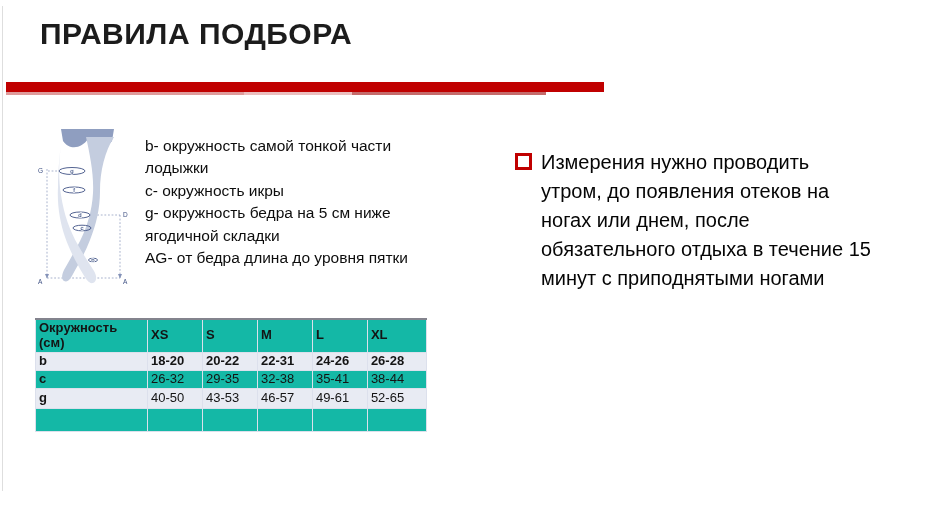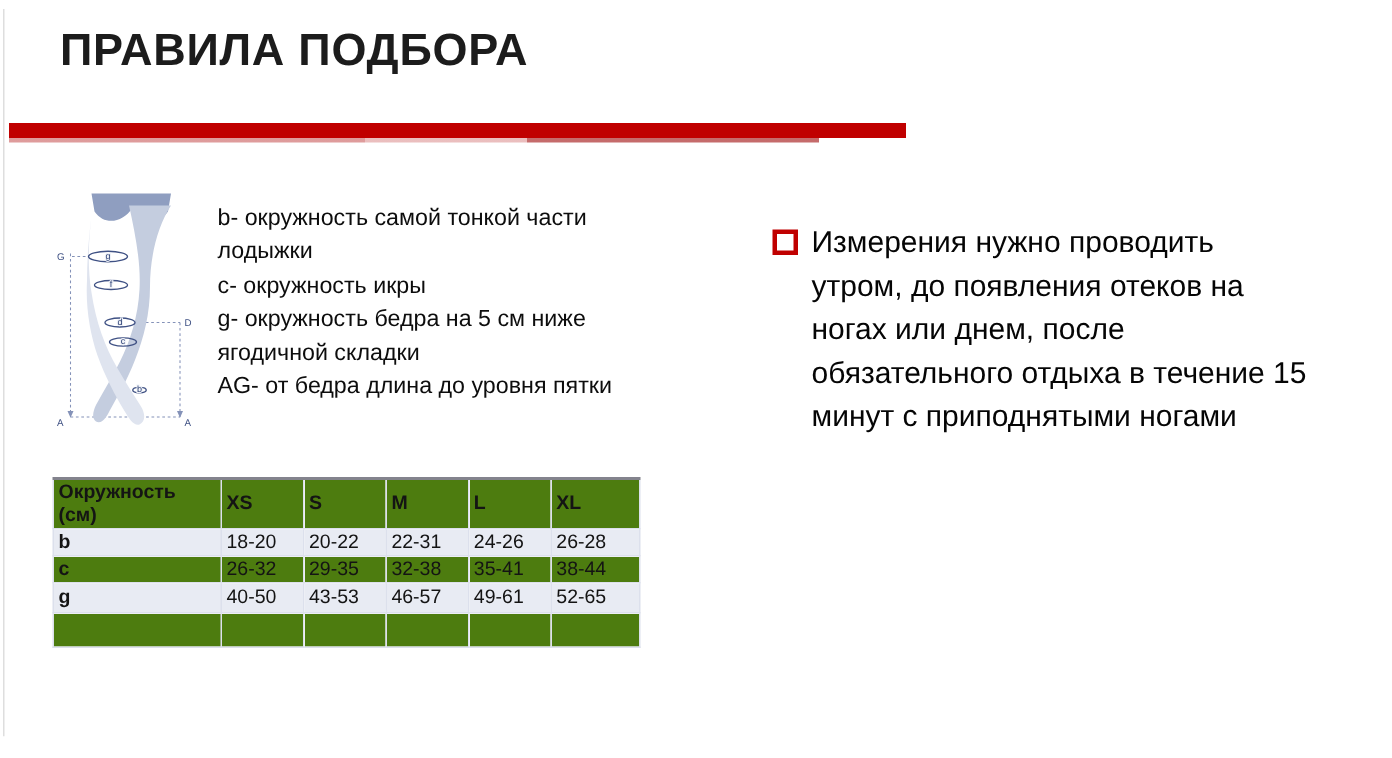--- a/index.html
+++ b/index.html
@@ -41,22 +41,22 @@
   table.size-table col.cs{width:54px;}
   table.size-table col.cl{width:58px;}
   table.size-table th,table.size-table td{
     text-align:left;vertical-align:middle;padding:1px 2px 1px 3px;line-height:1.15;
     border:1px solid #dce0ec;border-top:1px solid #cdd2e2;
     overflow:hidden;white-space:pre-line;
   }
   table.size-table th{font-weight:bold;height:14px;}
   table.size-table td.rowlabel{font-weight:bold;}
   tr.band-tint  td, tr.band-tint  th{background:#e8ebf3;}
-  tr.band-light td, tr.band-light th{background:#4d7c0f;}
-  tbody tr:nth-child(1) td{height:14px;}
+  tr.band-light td, tr.band-light th{background:#14b8a6;}
+  tbody tr:nth-child(1) td{height:14px;font-weight:bold;}
   tbody tr:nth-child(2) td{height:14px;}
   tbody tr:nth-child(3) td{height:17px;}
   tbody tr:nth-child(4) td{height:20px;}
   tbody tr:nth-child(5) td{height:36px;}
   tbody tr:nth-child(6) td{height:21px;}
   .fig-label{font-size:6.5px;fill:#3e5083;}
   .band-letter{font-size:6px;fill:#2f4377;paint-order:stroke;stroke:#eef1f7;stroke-width:1.4px;}
 </style>
 </head>
 <body>

